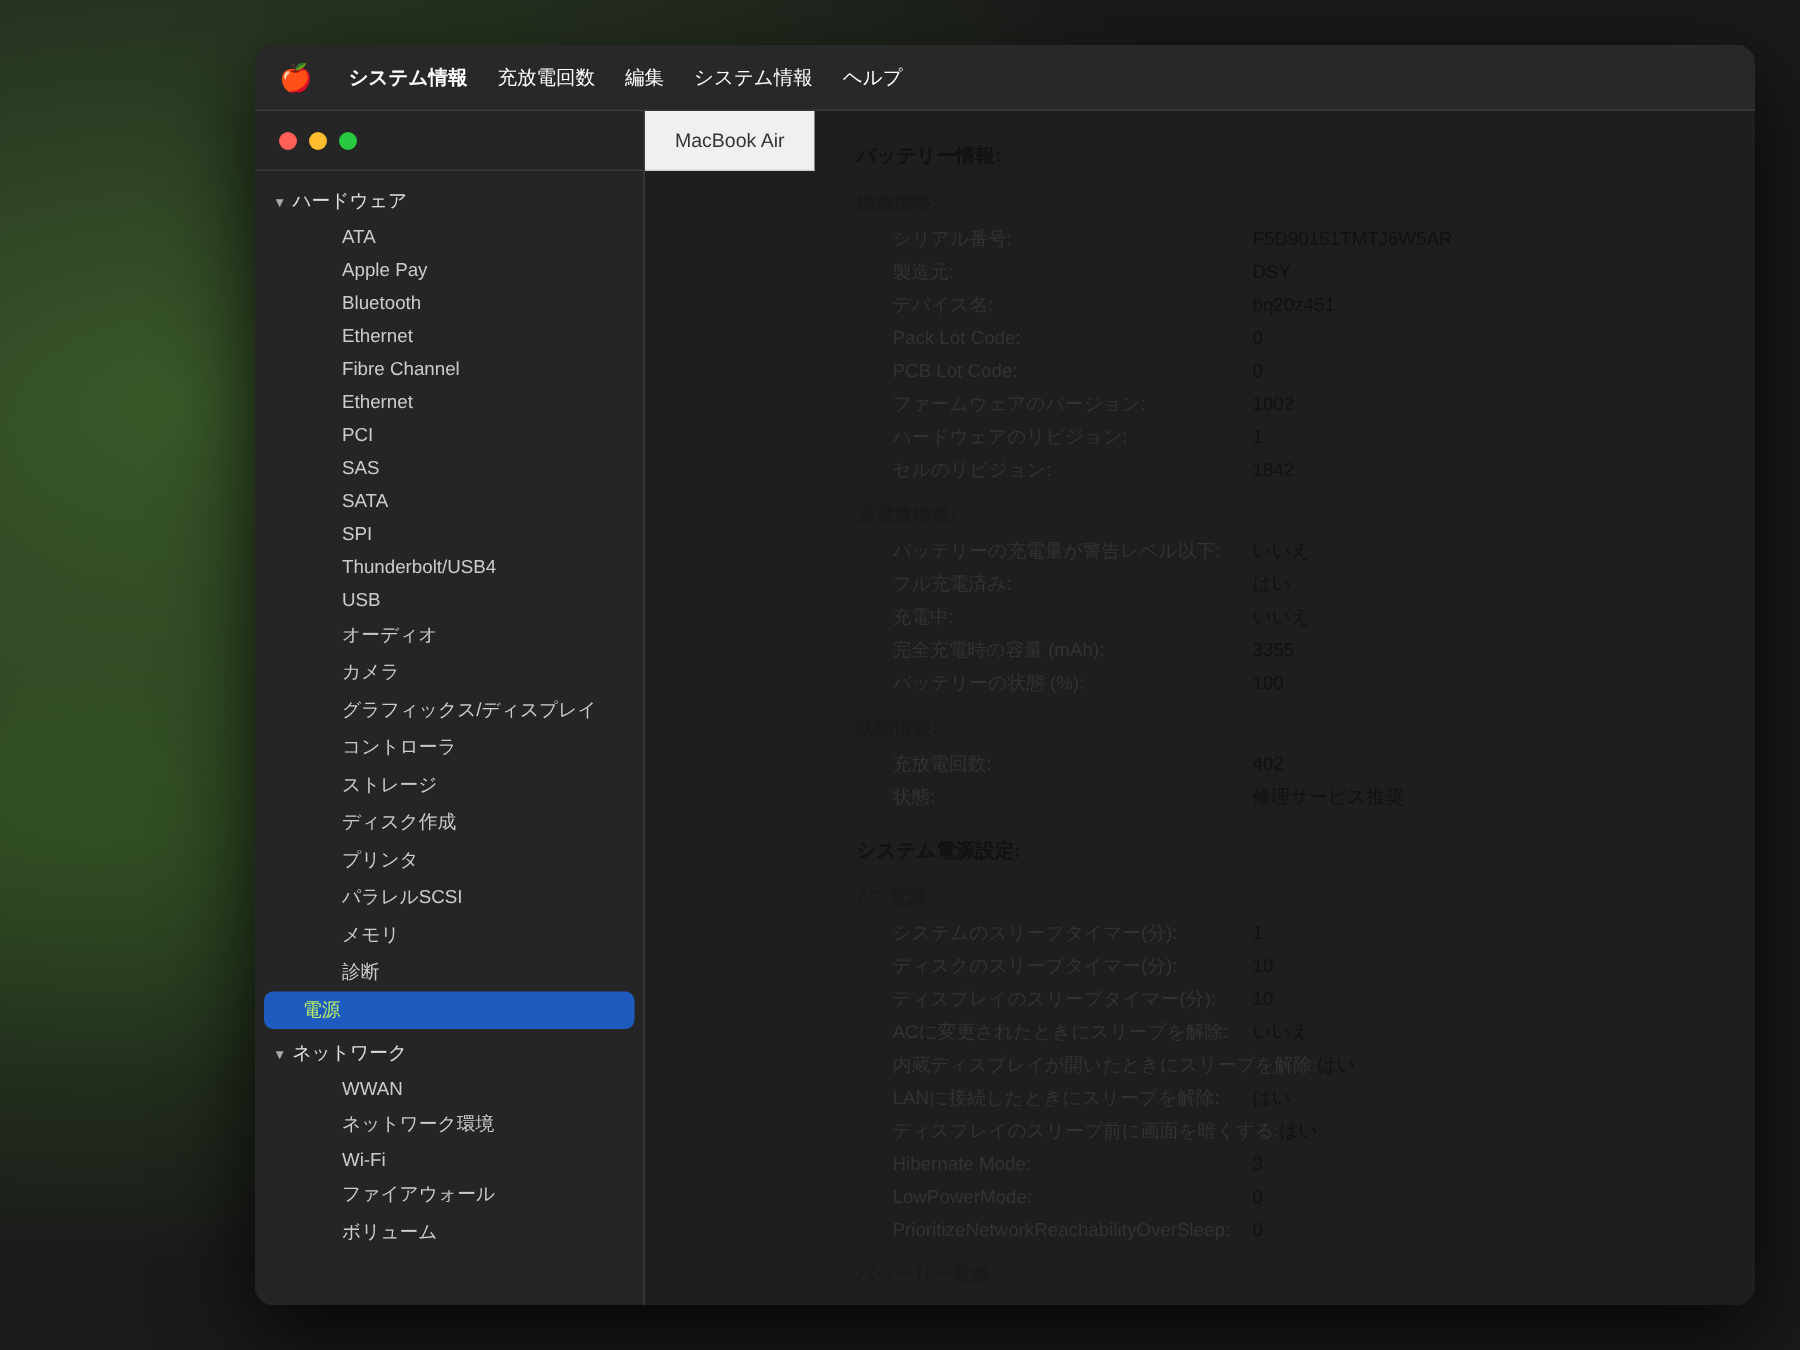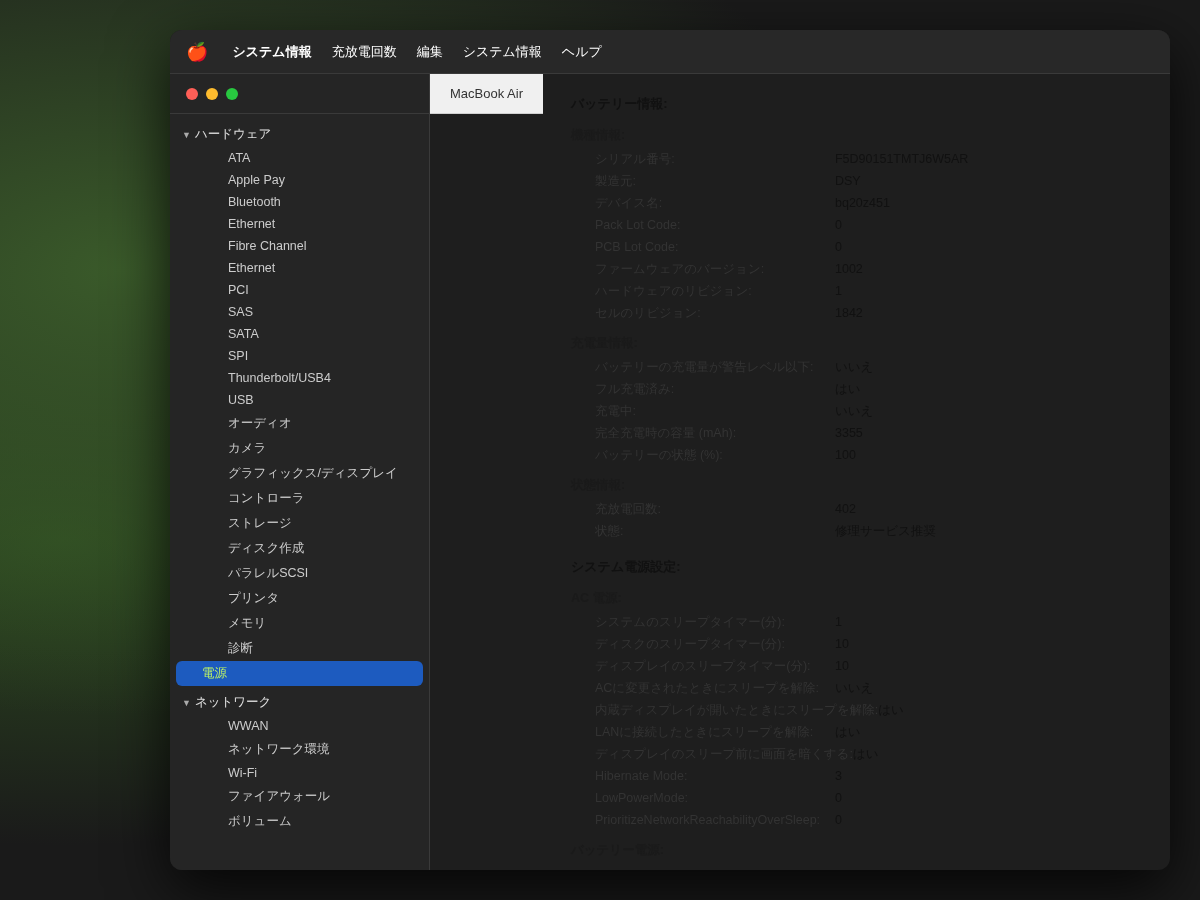--- a/index.html
+++ b/index.html
@@ -249,22 +249,22 @@
           <div class="sidebar-item">SATA</div>
           <div class="sidebar-item">SPI</div>
           <div class="sidebar-item">Thunderbolt/USB4</div>
           <div class="sidebar-item">USB</div>
           <div class="sidebar-item">オーディオ</div>
           <div class="sidebar-item">カメラ</div>
           <div class="sidebar-item">グラフィックス/ディスプレイ</div>
           <div class="sidebar-item">コントローラ</div>
           <div class="sidebar-item">ストレージ</div>
           <div class="sidebar-item">ディスク作成</div>
+          <div class="sidebar-item">プリンタ</div>
           <div class="sidebar-item">パラレルSCSI</div>
-          <div class="sidebar-item">プリンタ</div>
           <div class="sidebar-item">メモリ</div>
           <div class="sidebar-item">診断</div>
           <div class="sidebar-item selected">電源</div>
         </div>
 
         <div class="sidebar-section">
           <div class="sidebar-section-header">
             <span class="chevron">▼</span>
             <span>ネットワーク</span>
           </div>

